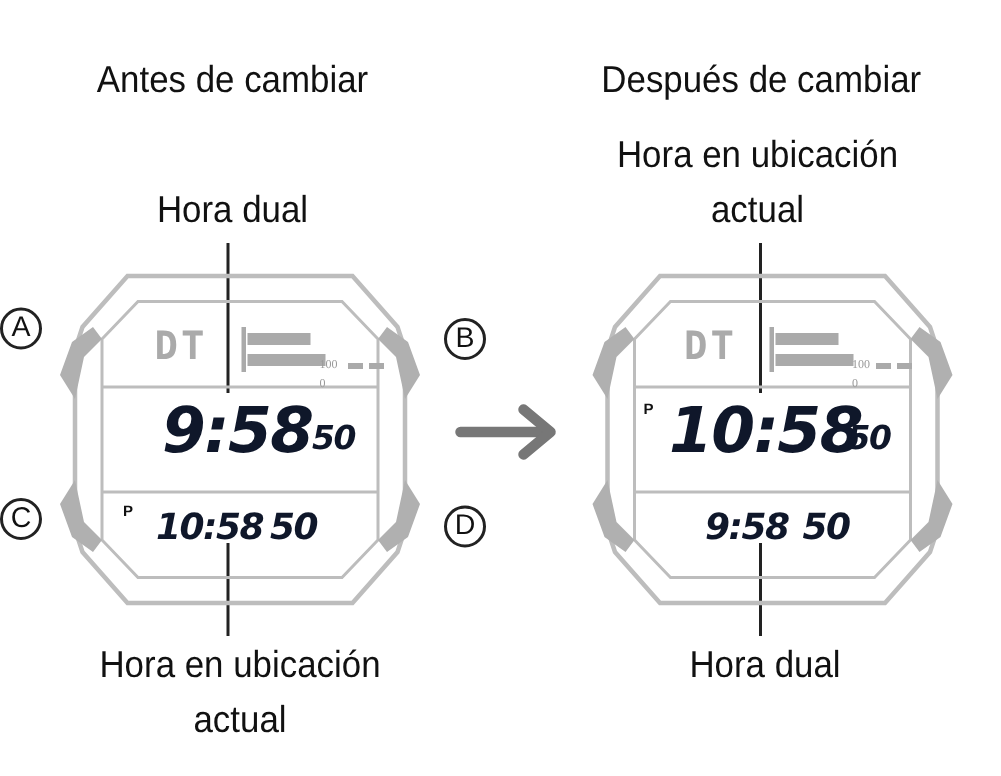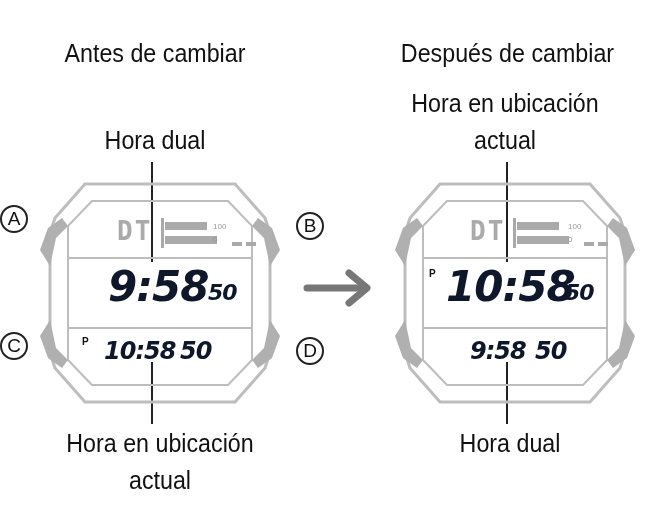--- a/index.html
+++ b/index.html
@@ -1,21 +1,21 @@
 <!DOCTYPE html>
 <html><head>
 <meta charset="utf-8">
 <style>
   html,body{margin:0;padding:0;background:#fff;}
   body{width:667px;height:517px;position:relative;overflow:hidden;font-family:"Liberation Sans",sans-serif;color:#111;}
   .label{position:absolute;font-size:25px;text-align:center;line-height:36px;transform:scaleX(0.93);transform-origin:center;white-space:nowrap;}
   .lcd{position:absolute;font-family:"DejaVu Sans",sans-serif;font-weight:bold;font-style:italic;color:#0f172a;letter-spacing:-1px;}
   .lead{position:absolute;width:2px;background:#222;}
-  .small{font-family:Liberation Sans, sans-serif;font-size:8px;color:#999;position:absolute;}
-  .dt{position:absolute;font-family:"DejaVu Sans Mono",monospace;font-size:26px;color:#aaa;font-weight:bold;letter-spacing:2px;margin-left:14px;}
+  .small{font-family:Liberation Serif, serif;font-size:8px;color:#999;position:absolute;margin-top:16px;}
+  .dt{position:absolute;font-family:"DejaVu Sans Mono",monospace;font-size:26px;color:#aaa;font-weight:bold;letter-spacing:2px;}
   .circ{position:absolute;width:24px;height:24px;border:2px solid #222;border-radius:50%;font-size:19px;line-height:24px;text-align:center;}
   .p{position:absolute;font-size:10px;font-weight:bold;font-family:"Liberation Sans",sans-serif;}
 </style>
 </head>
 <body>
 
 <div class="label" style="left:20px;top:35px;width:270px;">Antes de cambiar</div>
 <div class="label" style="left:365px;top:35px;width:285px;">Después de cambiar</div>
 
 <div class="label" style="left:55px;top:122px;width:200px;">Hora dual</div>

